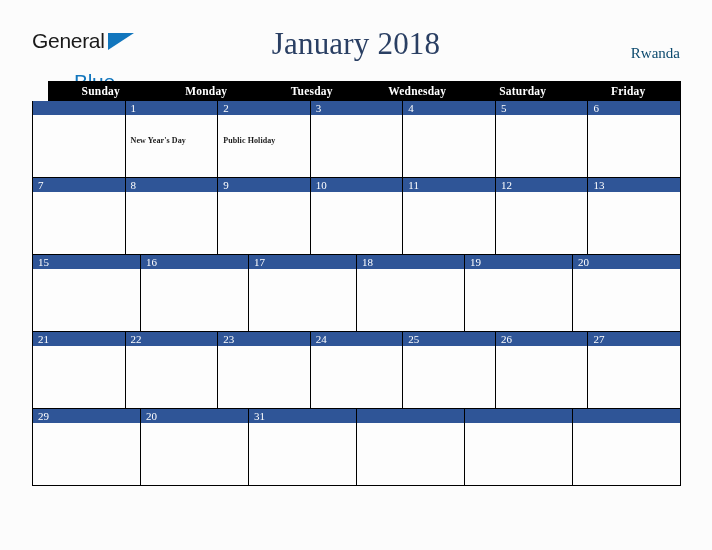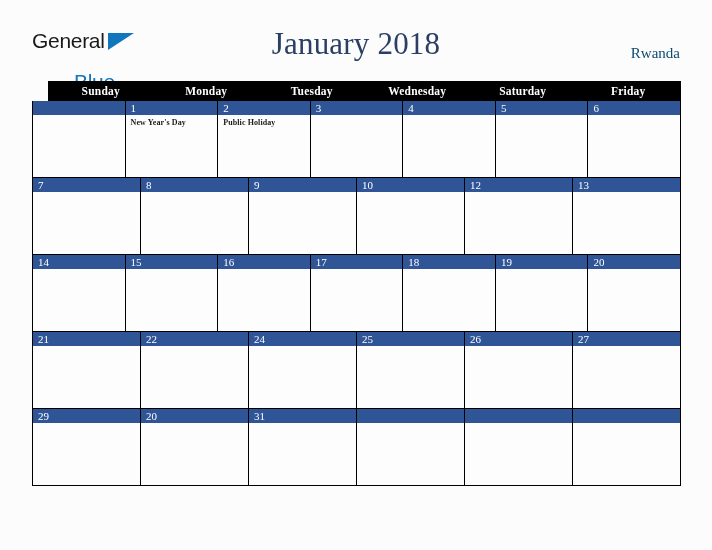--- a/index.html
+++ b/index.html
@@ -143,21 +143,21 @@
   }
   .date-num {
     color: #ffffff;
     font-size: 11px;
     line-height: 14px;
     font-family: "Liberation Serif", serif;
     display: block;
   }
 
   .events {
-    padding: 3px 4px 0 5px;
+    padding: 21px 4px 0 5px;
   }
   .event {
     font-size: 8px;
     font-weight: bold;
     color: #1a1a1a;
     font-family: "Liberation Serif", serif;
     line-height: 10px;
     letter-spacing: 0.1px;
   }
 </style>
@@ -249,37 +249,37 @@
               <span class="date-num">9</span>
             </div>
           </div>
           <div class="day-cell">
             <div class="date-bar">
               <span class="date-num">10</span>
             </div>
           </div>
           <div class="day-cell">
             <div class="date-bar">
+              <span class="date-num">11</span>
+            </div>
+          </div>
+          <div class="day-cell">
+            <div class="date-bar">
               <span class="date-num">12</span>
             </div>
           </div>
           <div class="day-cell">
             <div class="date-bar">
               <span class="date-num">13</span>
             </div>
           </div>
         </div>
         <div class="week-row">
           <div class="day-cell">
             <div class="date-bar">
-              <span class="date-num">14</span>
-            </div>
-          </div>
-          <div class="day-cell">
-            <div class="date-bar">
               <span class="date-num">15</span>
             </div>
           </div>
           <div class="day-cell">
             <div class="date-bar">
               <span class="date-num">16</span>
             </div>
           </div>
           <div class="day-cell">
             <div class="date-bar">
@@ -304,20 +304,25 @@
         </div>
         <div class="week-row">
           <div class="day-cell">
             <div class="date-bar">
               <span class="date-num">21</span>
             </div>
           </div>
           <div class="day-cell">
             <div class="date-bar">
               <span class="date-num">22</span>
+            </div>
+          </div>
+          <div class="day-cell">
+            <div class="date-bar">
+              <span class="date-num">23</span>
             </div>
           </div>
           <div class="day-cell">
             <div class="date-bar">
               <span class="date-num">24</span>
             </div>
           </div>
           <div class="day-cell">
             <div class="date-bar">
               <span class="date-num">25</span>

